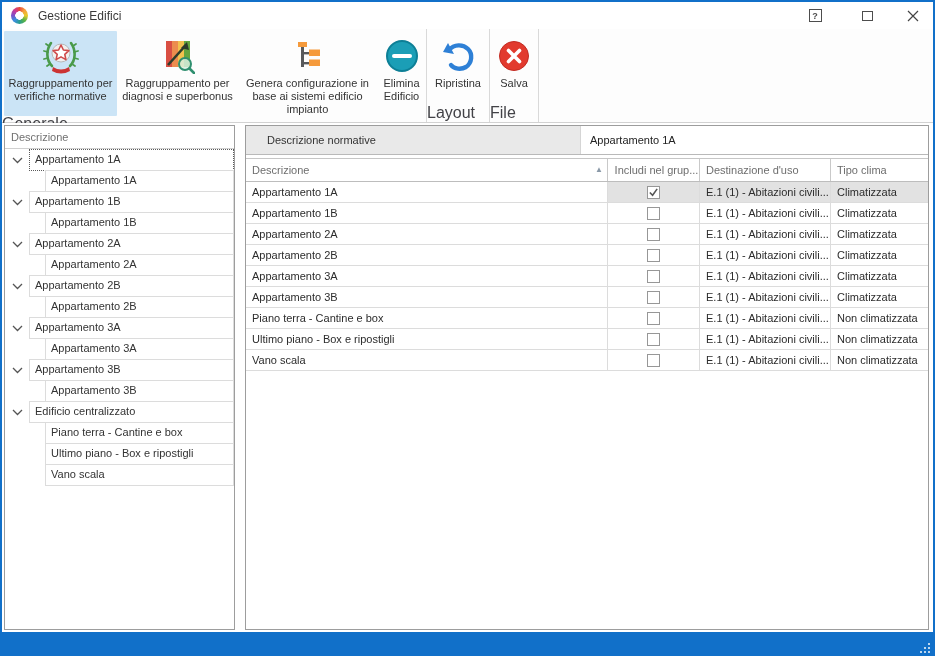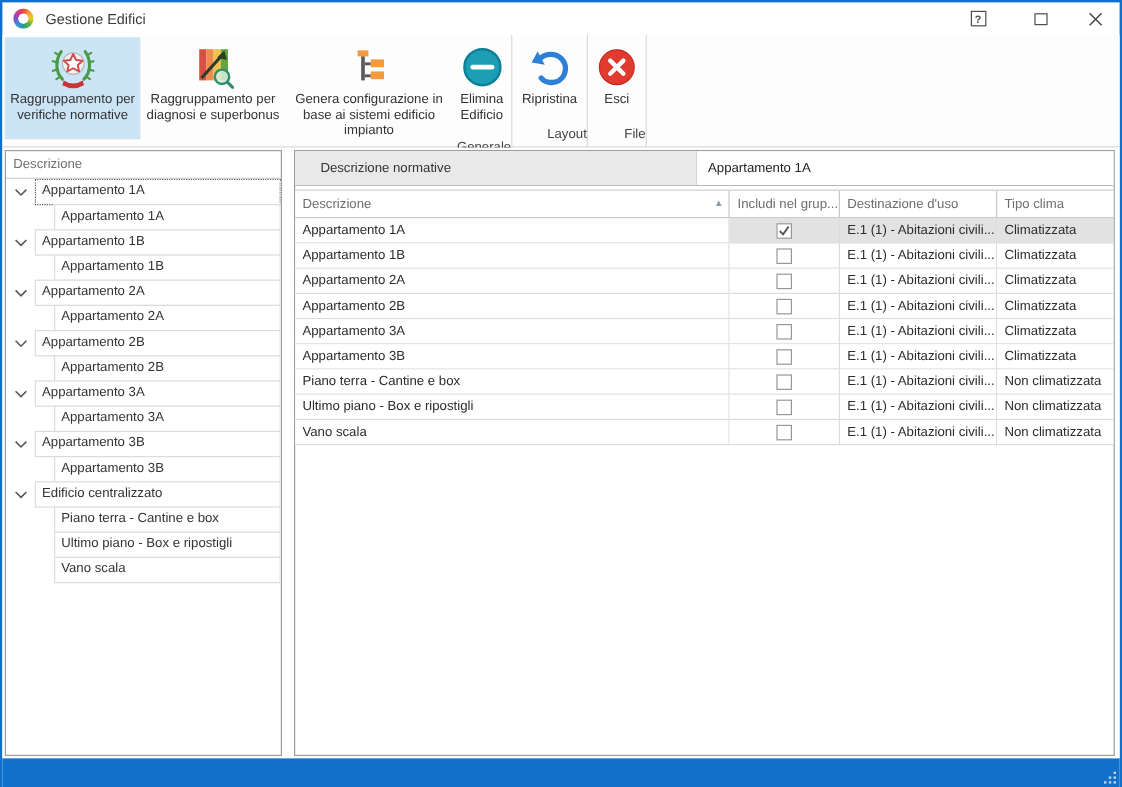--- a/index.html
+++ b/index.html
@@ -27,21 +27,21 @@
   .tb-btn { width:30px; height:26px; display:flex; align-items:center; justify-content:center; }
   .help-glyph {
     width:13px; height:13px; border:1px solid #4d4d4d; display:flex;
     align-items:center; justify-content:center; font-size:9px; font-weight:bold; color:#4d4d4d;
   }
   .max-glyph { width:11px; height:10px; border:1px solid #4d4d4d; }
   
   .ribbon { height:94px; flex:none; display:flex; border-bottom:1px solid #d2d2d2; background:#fdfdfd; }
   .ribbon-group { display:flex; flex-direction:column; border-right:1px solid #d9d9d9; }
   .rg-buttons { display:flex; flex:1; padding:2px 1px 0 1px; }
-  .rg-label { height:17px; text-align:right; color:#424247; font-size:11px; line-height:15px; flex:none; }
+  .rg-label { height:17px; text-align:left; color:#424247; font-size:16px; line-height:15px; flex:none; }
   .rbtn {
     display:flex; flex-direction:column; align-items:center;
     padding:4px 2px 0 2px; margin:0 1px; cursor:default; border-radius:1px;
   }
   .rbtn.selected { background:#cbe4f6; }
   .rbtn .ricon { height:42px; display:flex; align-items:center; justify-content:center; flex:none; }
   .rbtn .rlabel { text-align:center; line-height:13px; color:#333; white-space:pre-line; }
   .w113{width:113px}.w117{width:117px}.w139{width:139px}.w45{width:45px}.w58{width:58px}.w44{width:44px}
   
   .main { flex:1; display:flex; padding:2px 4px 2px 2px; min-height:0; background:#fff; }
@@ -185,21 +185,21 @@
 
     <div class="ribbon-group">
       <div class="rg-buttons">
         <div class="rbtn w44">
           <div class="ricon">
             <svg width="32" height="32" viewBox="0 0 32 32">
               <circle cx="16" cy="16" r="14.5" fill="#e23a2e" stroke="#c22b22" stroke-width="1"></circle>
               <path d="M10.5 10.5 L21.5 21.5 M21.5 10.5 L10.5 21.5" stroke="#fff" stroke-width="3.6" stroke-linecap="round"></path>
             </svg>
           </div>
-          <div class="rlabel">Esci</div>
+          <div class="rlabel">Salva</div>
         </div>
       </div>
       <div class="rg-label">File</div>
     </div>
   </div>
 
   <div class="main">
 
     <div class="panel left-panel">
       <div class="tree-header">Descrizione</div>

